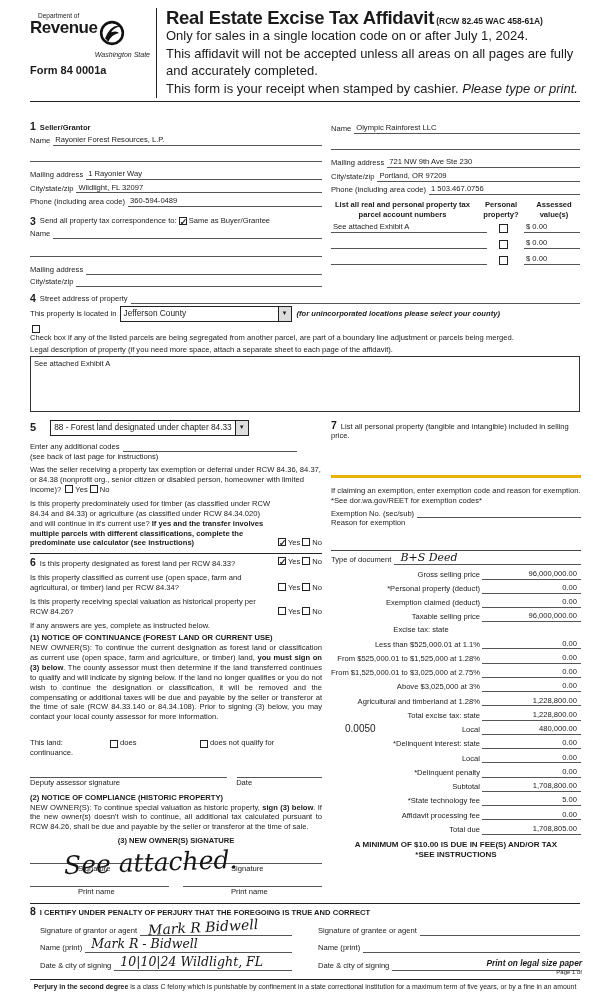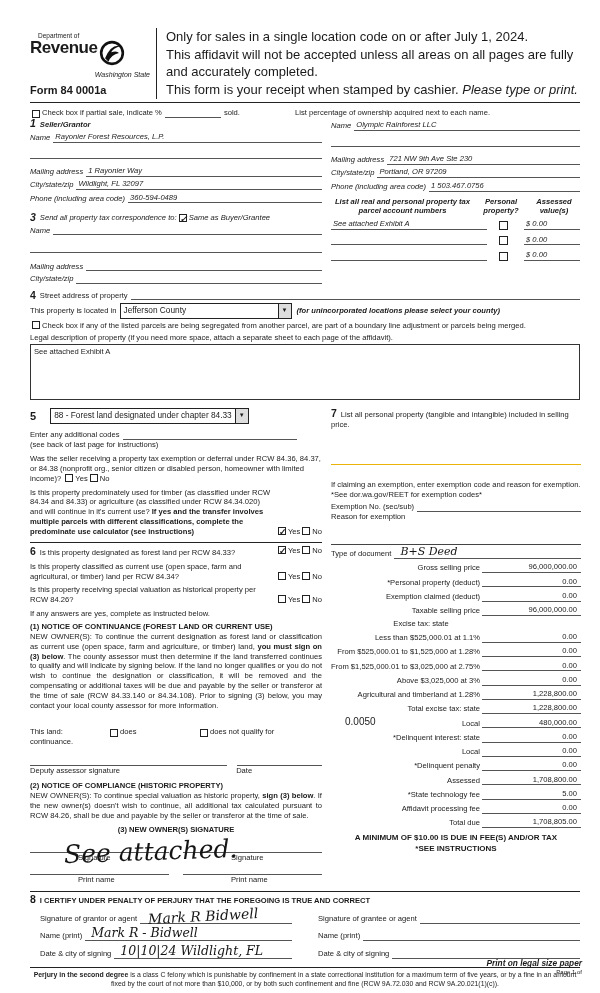--- a/index.html
+++ b/index.html
@@ -1,20 +1,20 @@
 <!DOCTYPE html>
 <html><head>
 <meta charset="utf-8">
 <style>
   html,body{margin:0;padding:0;background:#e8e8e8;}
   .page{width:600px;height:993px;background:#fff;box-sizing:border-box;
         padding:8px 20px 0 30px;position:relative;overflow:hidden;
         font-family:"Liberation Sans",sans-serif;color:#1b1b1b;font-size:7.6px;line-height:1.3;}
   
-  .hdr{display:flex;border-bottom:1.5px solid #222;padding-bottom:3px;margin-top:20px;}
+  .hdr{display:flex;border-bottom:1.5px solid #222;padding-bottom:3px;}
   .logo{width:120px;flex:none;padding-top:4px;}
   .logo-top{display:flex;align-items:flex-start;}
   .dept{font-size:6.5px;margin-left:8px;}
   .rev{font-size:17px;font-weight:bold;letter-spacing:-.5px;line-height:.9;}
   .wast{font-size:7px;font-style:italic;text-align:right;margin-top:1px;}
   .formno{font-size:11px;font-weight:bold;margin-top:4px;}
   .titleblk{border-left:1.5px solid #222;margin-left:6px;padding-left:9px;flex:1;}
   .title{font-size:18.5px;font-weight:bold;letter-spacing:-.3px;line-height:1.05;}
   .titlesuf{font-size:8.5px;font-weight:bold;}
   .note{font-size:13px;margin-top:1px;}
@@ -76,36 +76,32 @@
           <svg width="26" height="26" viewBox="0 0 30 30">
               <circle cx="15" cy="15" r="12.5" fill="none" stroke="#111" stroke-width="3"></circle>
               <path d="M7 21 Q14 4 25 7 Q16 10 14 14 Q21 12 23 15 Q14 17 11 25 Z" fill="#111"></path>
             </svg>
         </span>
       </div>
       <div class="wast">Washington State</div>
       <div class="formno">Form 84 0001a</div>
     </div>
     <div class="titleblk">
+      <div>
+        <span class="title">Real Estate Excise Tax Affidavit</span>
+        <span class="titlesuf">(RCW 82.45 WAC 458-61A)</span>
+      </div>
       <div class="note">Only for sales in a single location code on or after July 1, 2024.</div>
       <div class="note">This affidavit will not be accepted unless all areas on all pages are fully and accurately completed.</div>
       <div class="note"><span>This form is your receipt when stamped by cashier. </span><span class="i">Please type or print.</span></div>
     </div>
   </div>
 
-  <div class="row" style="margin-top:5px;">
-    <span class="cb"></span>
-    <span class="lbl">Check box if partial sale, indicate %</span>
-    <span class="fill" style="flex:none;width:52px;"></span>
-    <span class="lbl" style="padding-left:3px;">sold.</span>
-    <span style="flex:1;"></span>
-    <span style="width:285px;">List percentage of ownership acquired next to each name.</span>
-  </div>
-
-  <div class="cols" style="margin-top:0;font-style:italic;">
+
+  <div class="cols" style="margin-top:19px;">
     <div class="cl">
       <div><span class="secno">1</span><span class="sectitle">Seller/Grantor</span></div>
       <div class="row">
           <span class="lbl">Name</span>
           <span class="fill">Rayonier Forest Resources, L.P.</span>
         </div>
       <div class="row" style="margin-top:6px;">
           <span class="fill"></span>
         </div>
       <div class="row" style="margin-top:7px;">
@@ -195,21 +191,21 @@
         <span class="fill"></span>
       </div>
     <div class="row" style="align-items:center;">
       <span class="lbl">This property is located in</span>
       <span class="dd" style="width:170px;">
         <span class="ddtext" style="flex:1;">Jefferson County</span>
         <span class="ddbtn">▼</span>
       </span>
       <span class="b i" style="padding-left:5px;">(for unincorporated locations please select your county)</span>
     </div>
-    <div class="row" style="align-items:flex-start;">
+    <div class="row" style="align-items:flex-start;flex-direction:column;">
       <span class="cb"></span>
       <span>Check box if any of the listed parcels are being segregated from another parcel, are part of a boundary line adjustment or parcels being merged.</span>
     </div>
     <div style="margin-top:2px;">Legal description of property (if you need more space, attach a separate sheet to each page of the affidavit).</div>
     <div class="legalbox">See attached Exhibit A</div>
   </div>
 
   <div class="cols" style="margin-top:8px;">
 
     <div class="cl">
@@ -291,21 +287,21 @@
         <div class="slabels">
             <span>Print name</span>
             <span>Print name</span>
           </div>
       </div>
     </div>
 
     <div class="cr">
       <div><span class="secno">7</span><span>List all personal property (tangible and intangible) included in selling price.</span></div>
       <div style="height:34px;"></div>
-      <div style="border-top:1px solid #eab308;padding-top:15px;">If claiming an exemption, enter exemption code and reason for exemption. *See dor.wa.gov/REET for exemption codes*</div>
+      <div style="border-top:3px solid #eab308;padding-top:8px;">If claiming an exemption, enter exemption code and reason for exemption. *See dor.wa.gov/REET for exemption codes*</div>
       <div class="row">
           <span class="lbl">Exemption No. (sec/sub)</span>
           <span class="fill"></span>
         </div>
       <div>Reason for exemption</div>
       <div style="height:22px;"></div>
       <div style="border-top:1px solid #444;"></div>
       <div class="row" style="margin-top:4px;">
           <span class="lbl">Type of document</span>
           <span class="fill">
@@ -365,21 +361,21 @@
         </div>
       <div class="fin">
           <span class="flabel">Local</span>
           <span class="fval">0.00</span>
         </div>
       <div class="fin">
           <span class="flabel">*Delinquent penalty</span>
           <span class="fval">0.00</span>
         </div>
       <div class="fin">
-          <span class="flabel">Assessed</span>
+          <span class="flabel">Subtotal</span>
           <span class="fval">1,708,800.00</span>
         </div>
       <div class="fin">
           <span class="flabel">*State technology fee</span>
           <span class="fval">5.00</span>
         </div>
       <div class="fin">
           <span class="flabel">Affidavit processing fee</span>
           <span class="fval">0.00</span>
         </div>

